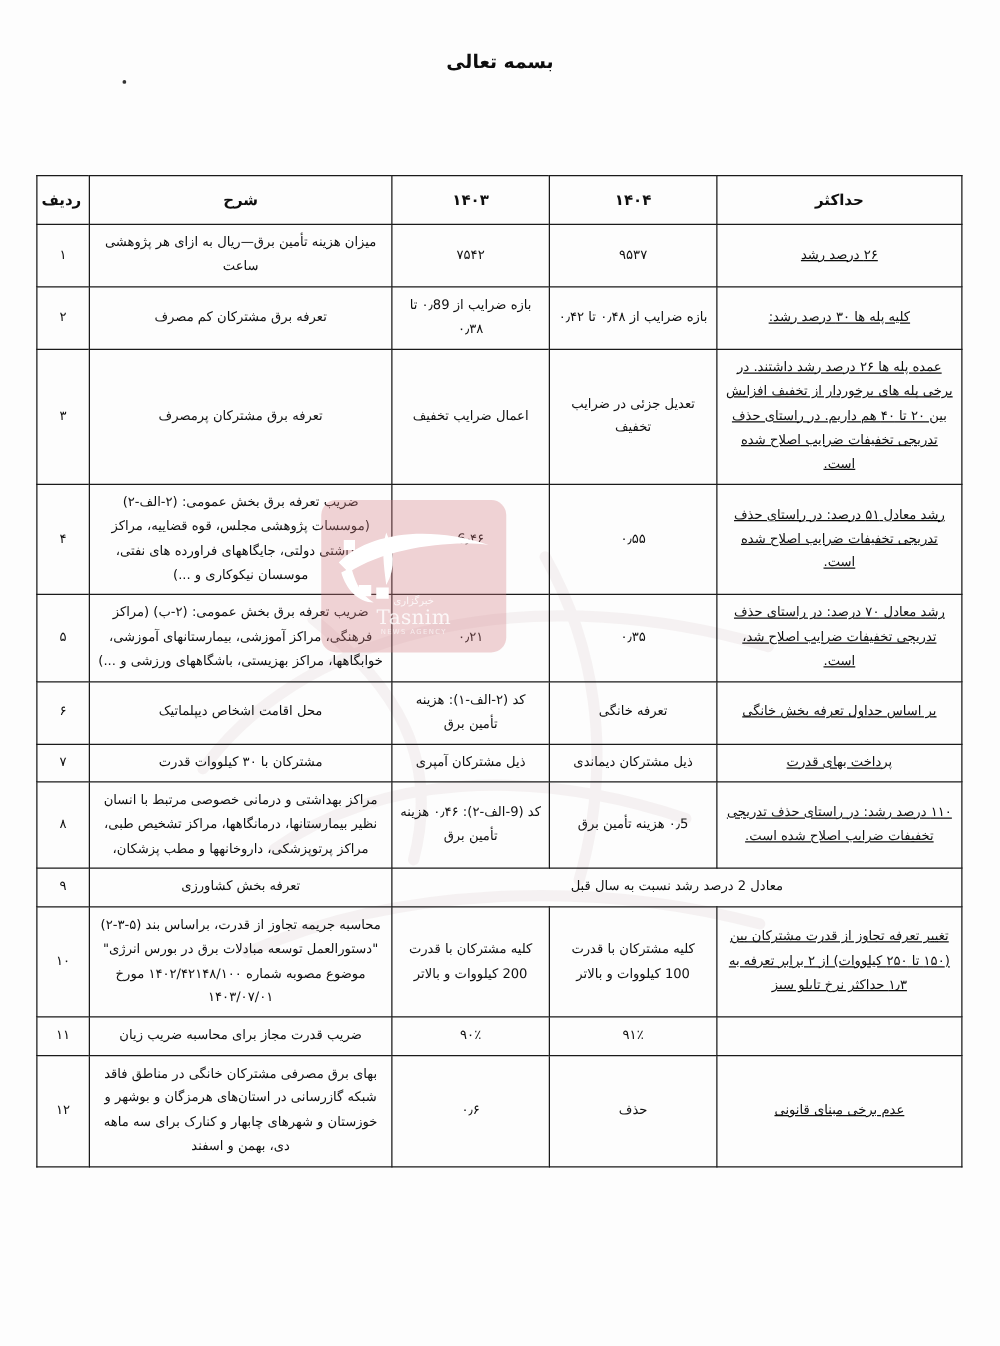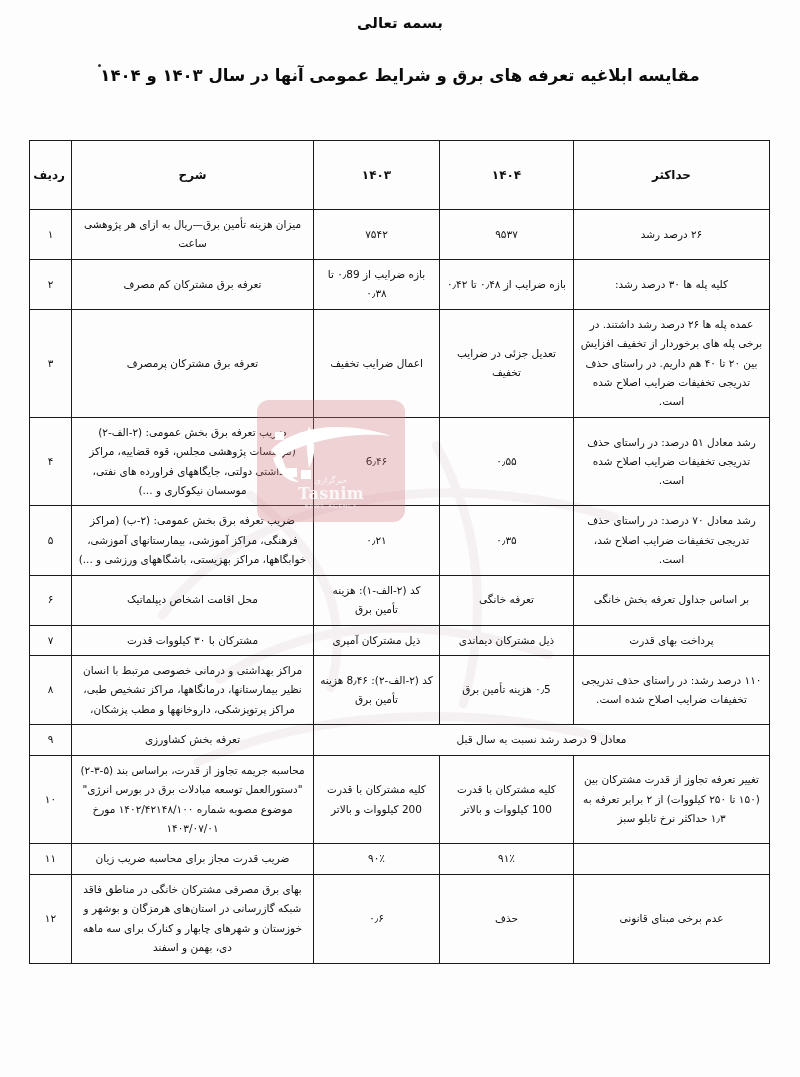--- a/index.html
+++ b/index.html
@@ -22,21 +22,21 @@
   .page-scan {
     position: absolute;
     inset: 0;
     background: #fdfdfd;
   }
 
   
   .doc-header {
     position: relative;
     text-align: center;
-    padding-top: 14px;
+    padding-top: 40px;
   }
   .bismillah {
     font-size: 15px;
     font-weight: bold;
     letter-spacing: 0.5px;
     margin: 0 0 34px 0;
     color: #0d0d0d;
   }
   .doc-title {
     font-size: 16.5px;
@@ -76,34 +76,34 @@
     padding: 5px 6px;
     font-size: 10.5px;
     line-height: 1.85;
     color: #0f0f0f;
     background: transparent;
   }
   table.tariff th {
     font-weight: bold;
     font-size: 12px;
     height: 28px;
-    padding: 20px 6px;
+    padding: 5px 6px;
   }
   
   col.c-radif   { width: 42px; }
   col.c-sharh   { width: 242px; }
   col.c-y1403   { width: 126px; }
   col.c-y1404   { width: 134px; }
   col.c-tozihat { width: 196px; }
 
   td.radif  { font-size: 12px; font-weight: normal; }
   td.sharh  { text-align: center; font-size: 10.5px; line-height: 1.95; }
   td.val    { font-size: 11.5px; }
   td.val-text { font-size: 10.5px; line-height: 1.9; }
-  td.note   { font-size: 10.5px; line-height: 1.95; }
+  td.note   { font-size: 10.5px; line-height: 1.95; text-decoration: underline; }
   td.merged { font-size: 11px; }
 
   
   .watermark {
     position: absolute;
     right: 395px;
     top: 400px;
     width: 148px;
     height: 122px;
     border-radius: 12px;
@@ -129,21 +129,21 @@
   }
   .wm-brand .wm-fa {
     display: block;
     font-size: 8px;
     letter-spacing: 0.5px;
     margin-bottom: 1px;
   }
   .wm-brand .wm-en {
     display: block;
     font-size: 16px;
-    font-weight: bold;
+    font-weight: normal;
     letter-spacing: 0.3px;
     font-family: "DejaVu Serif", "Liberation Serif", serif;
   }
   .wm-brand .wm-sub {
     display: block;
     font-size: 5.5px;
     letter-spacing: 1.1px;
     opacity: 0.8;
     margin-top: 1px;
   }
@@ -161,21 +161,20 @@
   }
 </style>
 </head>
 <body>
 
 <div class="page-scan"></div>
 
 <div class="doc-header">
   <div class="stray-dot"></div>
   <div class="bismillah">بسمه تعالی</div>
-  <div class="doc-title">مقایسه ابلاغیه تعرفه های برق و شرایط عمومی آنها در سال ۱۴۰۳ و ۱۴۰۴</div>
 </div>
 
 <svg class="ghost-wm" viewBox="0 0 560 440" aria-hidden="true">
   <g fill="none" stroke="#7a3f45" stroke-width="9" stroke-linecap="round">
     <path d="M40 230 C 140 120, 330 110, 500 180"></path>
     <path d="M90 300 C 180 250, 300 255, 420 310"></path>
     <path d="M140 120 C 200 180, 230 240, 200 320"></path>
     <path d="M330 90 C 360 160, 370 250, 330 350"></path>
     <path d="M60 380 C 180 340, 340 350, 470 400"></path>
   </g>
@@ -253,27 +252,27 @@
         <td class="note">پرداخت بهای قدرت</td>
         <td class="val-text">ذیل مشترکان دیماندی</td>
         <td class="val-text">ذیل مشترکان آمپری</td>
         <td class="sharh">مشترکان با ۳۰ کیلووات قدرت</td>
         <td class="radif">۷</td>
       </tr>
 
       <tr>
         <td class="note">۱۱۰ درصد رشد: در راستای حذف تدریجی تخفیفات ضرایب اصلاح شده است.</td>
         <td class="val-text">۰٫5 هزینه تأمین برق</td>
-        <td class="val-text">کد (۲-الف-۲): 8٫۴۶ هزینه تأمین برق</td>
+        <td class="val-text">کد (9-الف-۲): ۰٫۴۶ هزینه تأمین برق</td>
         <td class="sharh">مراکز بهداشتی و درمانی خصوصی مرتبط با انسان نظیر بیمارستانها، درمانگاهها، مراکز تشخیص طبی، مراکز پرتوپزشکی، داروخانهها و مطب پزشکان،</td>
         <td class="radif">۸</td>
       </tr>
 
       <tr>
-        <td class="merged" colspan="3">معادل 9 درصد رشد نسبت به سال قبل</td>
+        <td class="merged" colspan="3">معادل 2 درصد رشد نسبت به سال قبل</td>
         <td class="sharh">تعرفه بخش کشاورزی</td>
         <td class="radif">۹</td>
       </tr>
 
       <tr>
         <td class="note">تغییر تعرفه تجاوز از قدرت مشترکان بین (۱۵۰ تا ۲۵۰ کیلووات) از ۲ برابر تعرفه به ۱٫۳ حداکثر نرخ تابلو سبز</td>
         <td class="val-text">کلیه مشترکان با قدرت 100 کیلووات و بالاتر</td>
         <td class="val-text">کلیه مشترکان با قدرت 200 کیلووات و بالاتر</td>
         <td class="sharh">محاسبه جریمه تجاوز از قدرت، براساس بند (۵-۳-۲) "دستورالعمل توسعه مبادلات برق در بورس انرژی" موضوع مصوبه شماره ۱۴۰۲/۴۲۱۴۸/۱۰۰ مورخ ۱۴۰۳/۰۷/۰۱</td>
         <td class="radif">۱۰</td>

